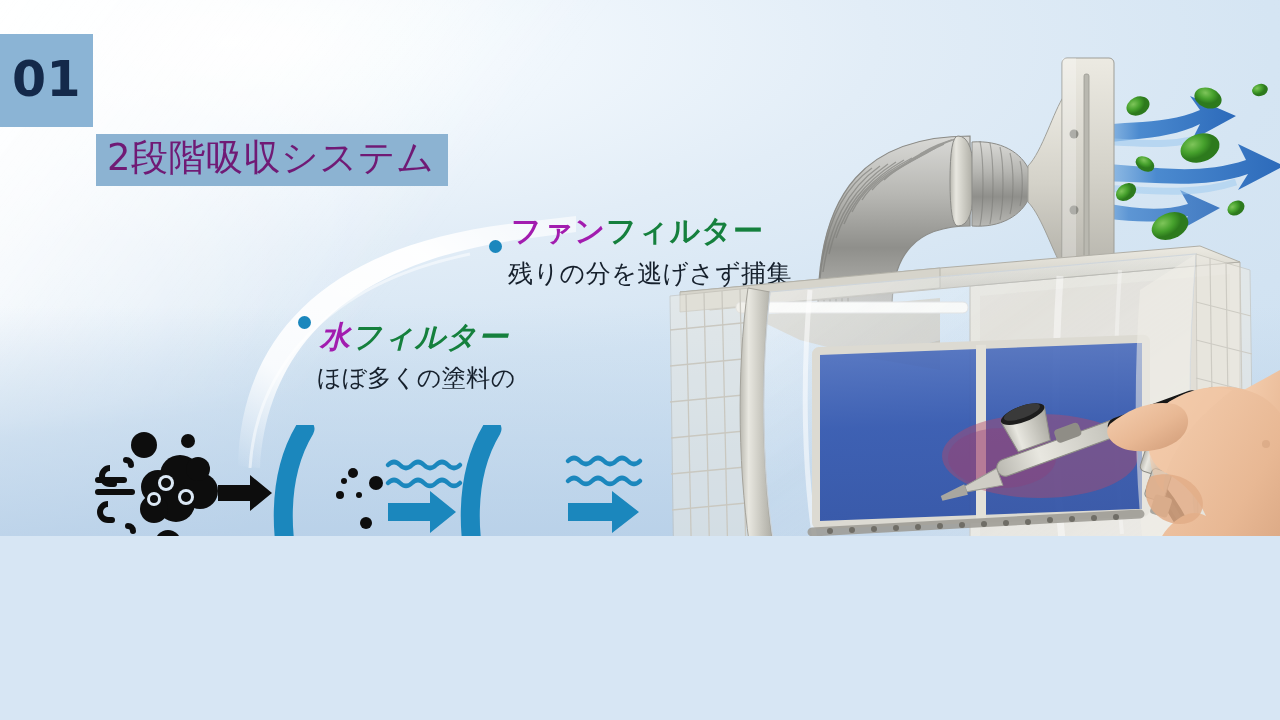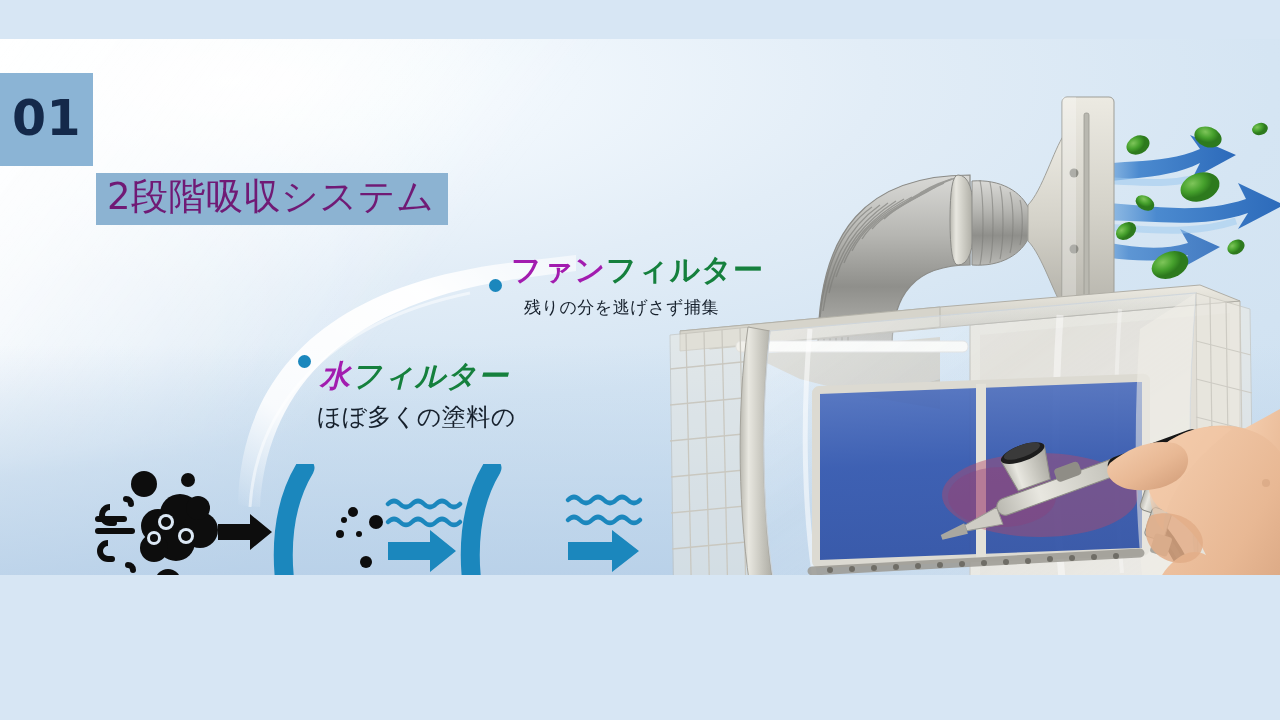--- a/index.html
+++ b/index.html
@@ -1,21 +1,21 @@
 <!DOCTYPE html>
 <html><head>
 <meta charset="utf-8">
 <style>
   html,body{margin:0;padding:0;}
   body{
     width:1280px;height:720px;overflow:hidden;
     font-family:"Liberation Sans","DejaVu Sans",sans-serif;
     background:#d7e6f4;
   }
-  #stage{position:relative;width:1280px;height:536px;overflow:hidden;margin-top:39px;}
+  #stage{position:relative;width:1280px;height:536px;overflow:hidden;}
 
   
   .bg-base{position:absolute;inset:0;
     background:
       radial-gradient(120% 90% at 18% 8%, #ffffff 0%, #f2f8fd 18%, #e2edf7 42%, #d5e5f3 68%, #cfe1f1 100%);
   }
   .bg-sheen{position:absolute;inset:0;
     background:linear-gradient(118deg, rgba(255,255,255,.92) 0%, rgba(255,255,255,.45) 14%, rgba(255,255,255,0) 34%);
   }
   .bg-sheen2{position:absolute;left:-5%;top:-20%;width:70%;height:90%;
@@ -48,21 +48,21 @@
   .co-head{white-space:nowrap;font-weight:bold;letter-spacing:1px;
     font-family:"DejaVu Sans","Liberation Sans",sans-serif;}
   .co-head .hl{color:#a21caf;}
   .co-head .rest{color:#15803d;}
   .co-body{color:#16202c;white-space:nowrap;letter-spacing:.5px;
     font-family:"DejaVu Sans","Liberation Sans",sans-serif;}
 
   #fan-callout{left:489px;top:205px;}
   #fan-callout .co-dot{left:0px;top:35px;}
   #fan-callout .co-head{position:absolute;left:22px;top:6px;font-size:30px;}
-  #fan-callout .co-body{position:absolute;left:35px;top:52px;font-size:17px;}
+  #fan-callout .co-body{position:absolute;left:19px;top:52px;font-size:25px;}
 
   #water-callout{left:298px;top:310px;}
   #water-callout .co-dot{left:0px;top:6px;}
   #water-callout .co-head{position:absolute;left:22px;top:7px;font-size:30px;font-style:italic;}
   #water-callout .co-body{position:absolute;left:19px;top:53px;font-size:24px;line-height:31px;}
 
   
   #process{position:absolute;left:88px;top:425px;width:570px;height:185px;}
 
   

